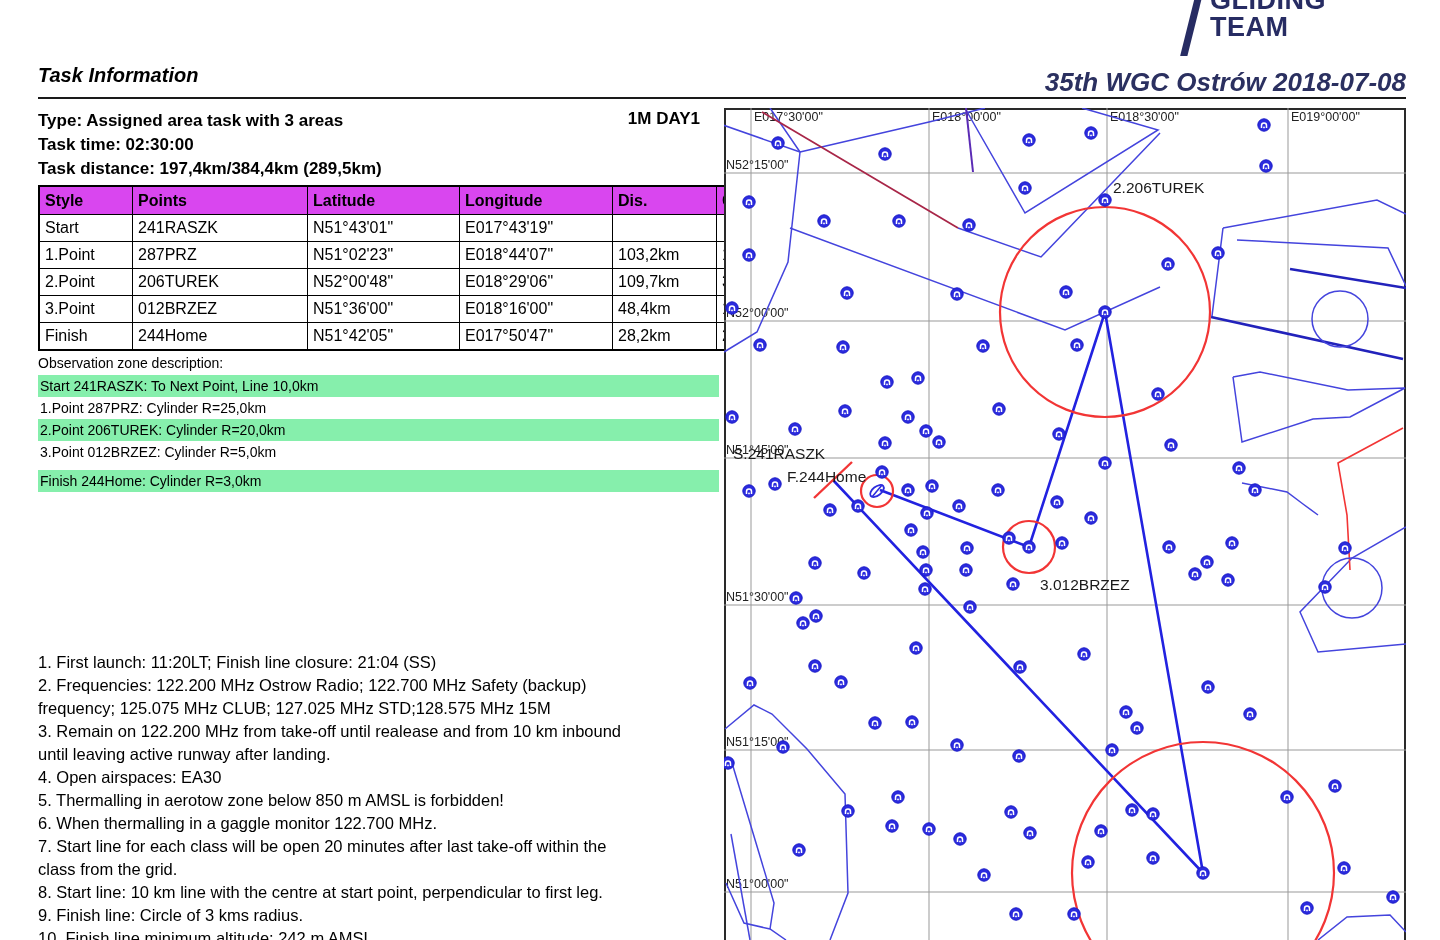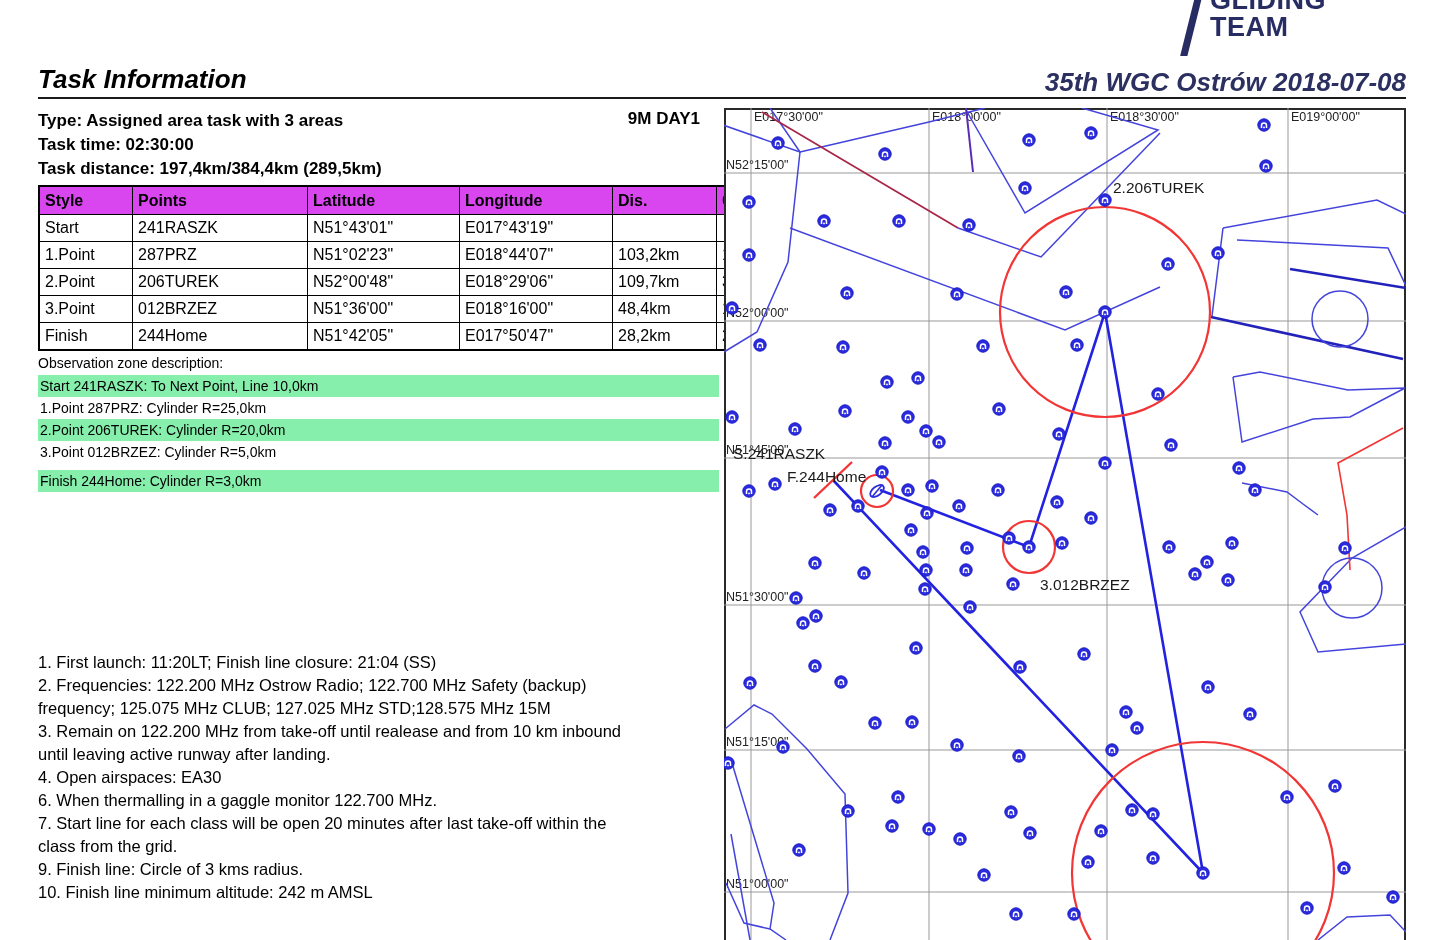--- a/index.html
+++ b/index.html
@@ -1,20 +1,20 @@
 <!DOCTYPE html>
 <html><head>
 <meta charset="utf-8">
 <style>
   html,body{margin:0;padding:0;background:#fff;}
   body{width:1440px;height:940px;overflow:hidden;position:relative;
        font-family:"Liberation Sans",sans-serif;color:#000;}
   .abs{position:absolute;}
   
-  .page-title{left:38px;top:64px;font-size:26px;font-weight:bold;font-style:italic;}
+  .page-title{left:38px;top:64px;font-size:20px;font-weight:bold;font-style:italic;}
   .header-date{left:900px;top:67px;width:506px;text-align:right;font-size:26px;
                font-style:italic;font-weight:600;color:#2b3060;}
   .header-rule{left:38px;top:97px;width:1368px;height:2px;background:#1a1a1a;}
   
   .logo{left:1180px;top:0;width:226px;height:56px;overflow:hidden;}
   .logo-slash{position:absolute;left:8px;top:-10px;width:7px;height:70px;
               background:#272c63;transform:rotate(14deg);}
   .logo-text{position:absolute;left:30px;top:-13px;font-size:27px;line-height:27px;
              font-weight:800;color:#272c63;letter-spacing:.5px;}
   
@@ -49,21 +49,21 @@
     <div>GLIDING</div>
     <div>TEAM</div>
   </div>
 </div>
 
 <div class="abs page-title">Task Information</div>
 <div class="abs header-date">35th WGC Ostrów 2018-07-08</div>
 <div class="abs header-rule"></div>
 
 <div class="abs task-line" style="top:109px">Type: Assigned area task with 3 areas</div>
-<div class="abs class-day">9M DAY1</div>
+<div class="abs class-day">1M DAY1</div>
 <div class="abs task-line" style="top:133px">Task time: 02:30:00</div>
 <div class="abs task-line" style="top:157px">Task distance: 197,4km/384,4km (289,5km)</div>
 
 <table class="abs task">
   <thead>
       <tr>
         <th style="width: 82px;">Style</th>
         <th style="width: 164px; margin-left: 20px;">Points</th>
         <th style="width: 141px;">Latitude</th>
         <th style="width: 142px;">Longitude</th>
@@ -119,22 +119,22 @@
 <div id="obs-lines">
     <div class="abs obs-line obs-hl" style="top: 375px;">Start 241RASZK: To Next Point, Line 10,0km</div>
     <div class="abs obs-line" style="top: 397px;">1.Point 287PRZ: Cylinder R=25,0km</div>
     <div class="abs obs-line obs-hl" style="top: 419px;">2.Point 206TUREK: Cylinder R=20,0km</div>
     <div class="abs obs-line" style="top: 441px;">3.Point 012BRZEZ: Cylinder R=5,0km</div>
     <div class="abs obs-line obs-hl" style="top: 458px; margin-top: 12px;">Finish 244Home: Cylinder R=3,0km</div>
   </div>
 
 <div class="abs notes" id="notes"><p class="note">1. First launch: 11:20LT; Finish line closure: 21:04 (SS)</p><p class="note">2. Frequencies: 122.200 MHz Ostrow Radio; 122.700 MHz Safety (backup)
 frequency; 125.075 MHz CLUB; 127.025 MHz STD;128.575 MHz 15M</p><p class="note">3. Remain on 122.200 MHz from take-off until realease and from 10 km inbound
-until leaving active runway after landing.</p><p class="note">4. Open airspaces: EA30</p><p class="note">6. When thermalling in a gaggle monitor 122.700 MHz.</p><p class="note">7. Start line for each class will be open 20 minutes after last take-off within the
-class from the grid.</p><p class="note">9. Finish line: Circle of 3 kms radius.</p><p class="note">10. Finish line minimum altitude: 242 m AMSL</p></div>
+until leaving active runway after landing.</p><p class="note">4. Open airspaces: EA30</p><p class="note">5. Thermalling in aerotow zone below 850 m AMSL is forbidden!</p><p class="note">6. When thermalling in a gaggle monitor 122.700 MHz.</p><p class="note">7. Start line for each class will be open 20 minutes after last take-off within the
+class from the grid.</p><p class="note">8. Start line: 10 km line with the centre at start point, perpendicular to first leg.</p><p class="note">9. Finish line: Circle of 3 kms radius.</p><p class="note">10. Finish line minimum altitude: 242 m AMSL</p></div>
 
 <div class="abs map" id="map">
     <svg width="682" height="834" viewBox="724 108 682 834">
       <line x1="751" y1="108" x2="751" y2="942" stroke="#999999" stroke-width="1"></line>
       <line x1="929" y1="108" x2="929" y2="942" stroke="#999999" stroke-width="1"></line>
       <line x1="1107" y1="108" x2="1107" y2="942" stroke="#999999" stroke-width="1"></line>
       <line x1="1288" y1="108" x2="1288" y2="942" stroke="#999999" stroke-width="1"></line>
       <line x1="724" y1="173" x2="1406" y2="173" stroke="#999999" stroke-width="1"></line>
       <line x1="724" y1="321" x2="1406" y2="321" stroke="#999999" stroke-width="1"></line>
       <line x1="724" y1="458" x2="1406" y2="458" stroke="#999999" stroke-width="1"></line>

